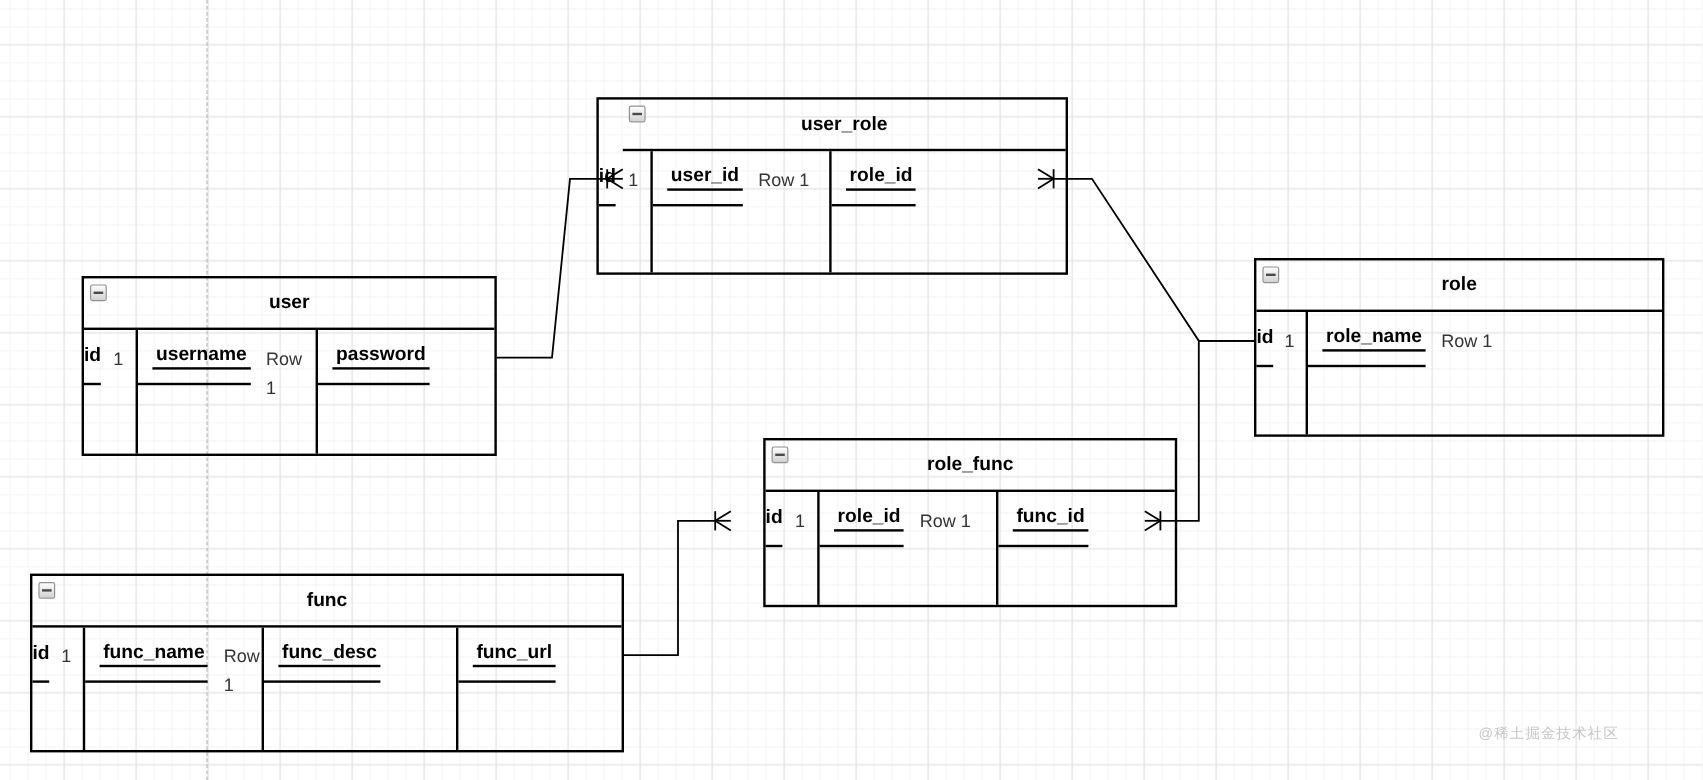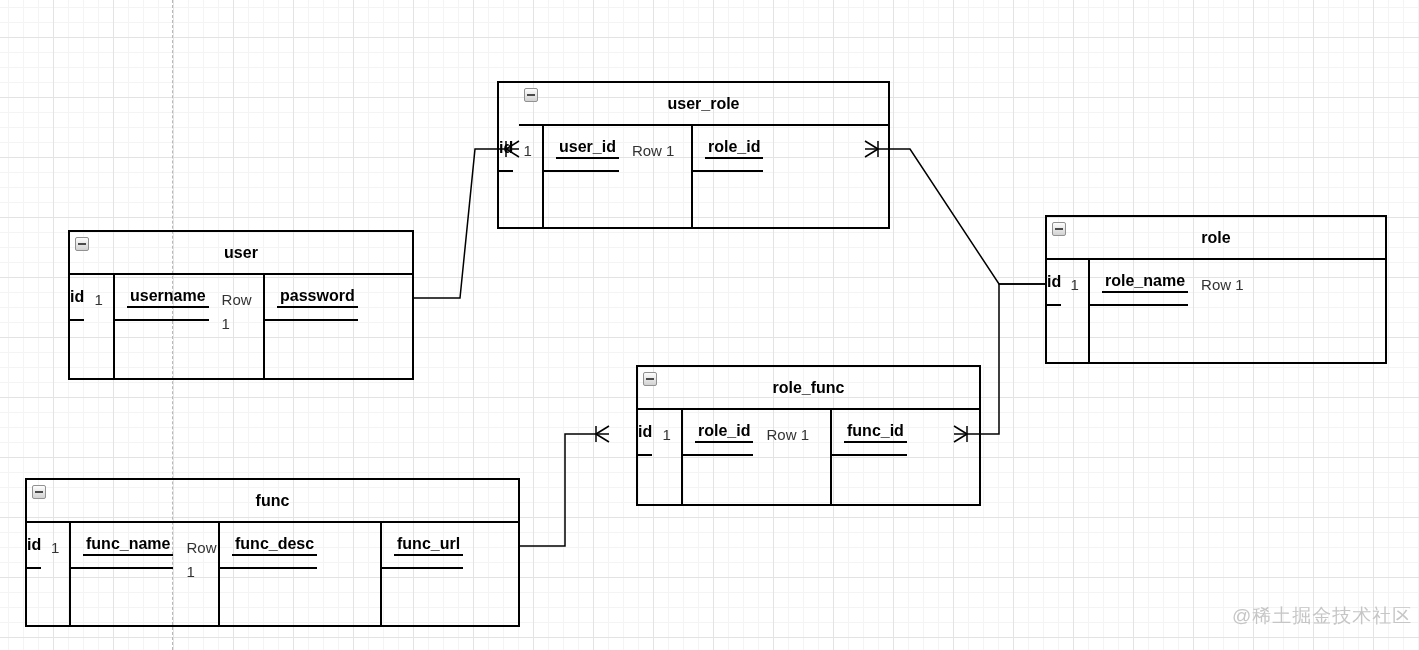--- a/index.html
+++ b/index.html
@@ -48,21 +48,21 @@
     font-weight:bold;font-size:16px;color:#000;padding-left:12px;
   }
   .hcell.center{justify-content:center;padding-left:0;}
   .hcell .u{border-bottom:2px solid #000;padding:0 3px 1px 3px;}
   .dcell{
     flex:1;font-size:15px;color:#333;
     padding:13px 0 0 13px;line-height:24px;box-sizing:border-box;
   }
   .dcell.center{text-align:center;padding-left:0;}
   .watermark{
-    position:absolute;z-index:20;font-size:19px;white-space:nowrap;
+    position:absolute;z-index:20;font-size:12px;white-space:nowrap;
     letter-spacing:1px;
   }
 </style>
 </head>
 <body>
 
 <div class="canvas" style="width: 1419px; height: 650px;">
   <div class="page-divider" style="left: 172px; border-left-color: rgb(184, 184, 184);"></div>
   <svg class="wires" width="1419" height="650">
       <g fill="none" stroke="#000000" stroke-width="1.5">

